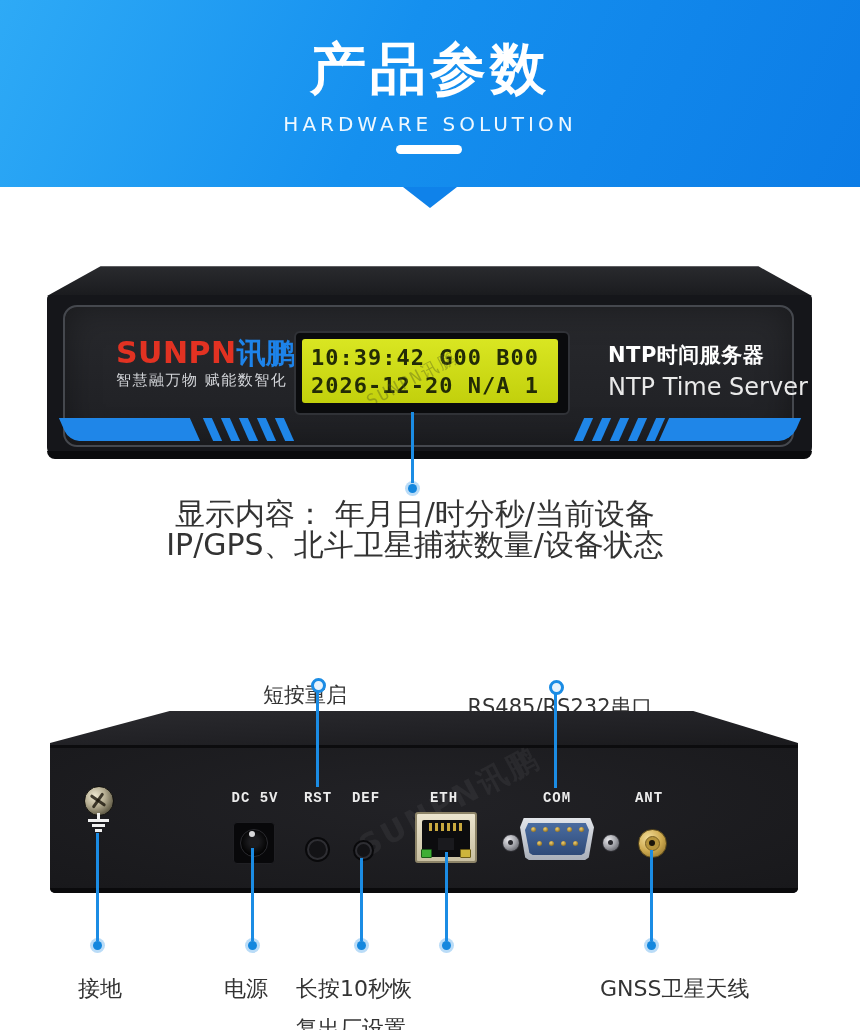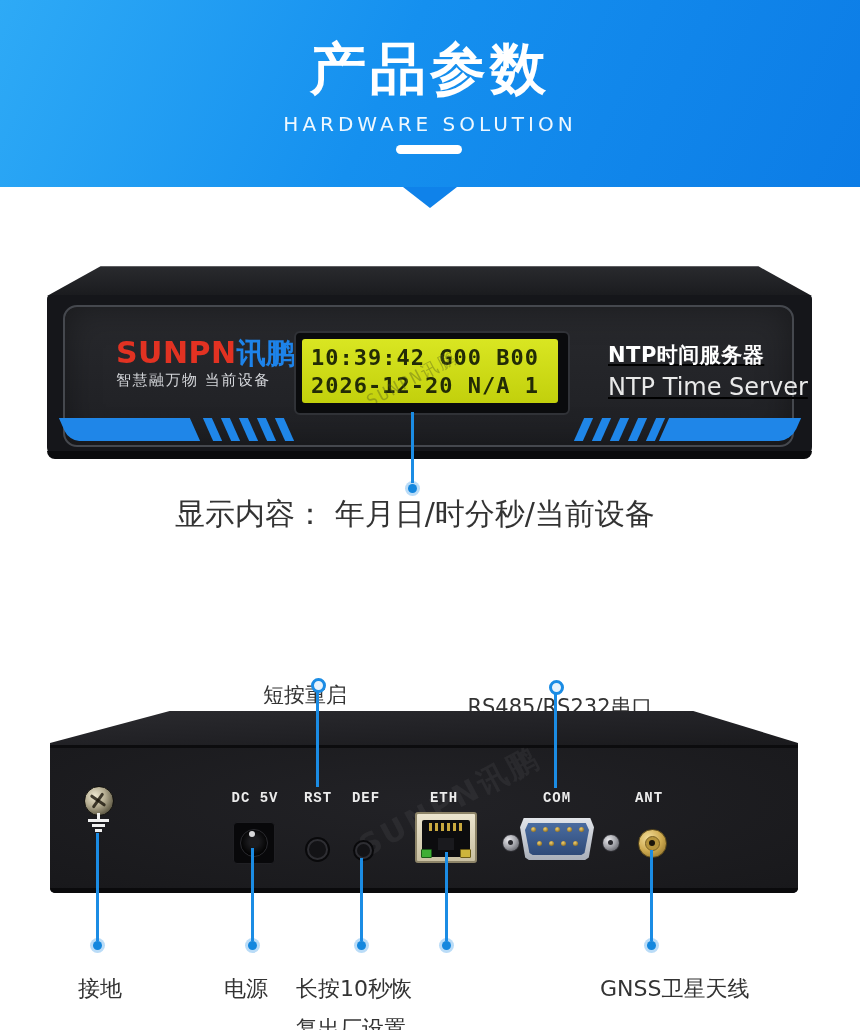--- a/index.html
+++ b/index.html
@@ -43,21 +43,21 @@
   .logo .cn{color:#1d83ea;font-size:29px;font-weight:800;}
   .tagline{position:absolute;left:51px;top:64px;color:#d4d6da;font-size:15px;letter-spacing:1.5px;white-space:nowrap;}
   .lcd{position:absolute;left:229px;top:24px;width:272px;height:80px;background:#0a0b0d;
        border:2px solid #303237;border-radius:6px;}
   .lcd-screen{position:absolute;left:6px;top:6px;width:256px;height:64px;border-radius:3px;
        background:linear-gradient(180deg,#d9e622,#c2d00c);overflow:hidden;
        font-family:"DejaVu Sans Mono","Liberation Mono",monospace;font-weight:700;
        color:#222b06;font-size:22px;line-height:28px;letter-spacing:1px;padding:5px 0 0 9px;box-sizing:border-box;}
   .lcd-wm{position:absolute;left:60px;top:26px;transform:rotate(-28deg);color:rgba(85,95,30,.40);
           font-size:17px;font-weight:400;letter-spacing:2px;}
-  .front-name{position:absolute;left:543px;top:34px;white-space:nowrap;text-decoration:underline;}
+  .front-name{position:absolute;left:543px;top:34px;white-space:nowrap;}
   .front-name .cn{color:#ffffff;font-size:21px;font-weight:600;letter-spacing:.5px;}
   .front-name .en{color:#e9e9e9;font-size:24px;margin-top:4px;}
   .bar{position:absolute;top:123px;height:23px;background:#1f86e8;}
   .bar-l{left:17px;width:131px;border-radius:0 0 0 10px;transform:skewX(24deg);}
   .bar-r{left:617px;width:132px;border-radius:0 0 12px 0;transform:skewX(-24deg);}
   .stripe{position:absolute;top:123px;width:9px;height:23px;background:#1f86e8;}
   .s-l{transform:skewX(24deg);}
   .s-r{transform:skewX(-24deg);}
 
   
@@ -147,21 +147,21 @@
   </div>
   <div class="header-arrow"></div>
 
   <div class="front">
     <div class="front-top"></div>
     <div class="front-body">
       <div class="front-inset">
         <div class="logo">
           <span class="en">SUNPN</span><span class="cn">讯鹏</span>
         </div>
-        <div class="tagline">智慧融万物 当前设备</div>
+        <div class="tagline">智慧融万物 赋能数智化</div>
         <div class="lcd">
           <div class="lcd-screen">
             <div>10:39:42 G00 B00</div>
             <div>2026-12-20 N/A 1</div>
             <div class="lcd-wm">SUNPN讯鹏</div>
           </div>
         </div>
         <div class="front-name">
           <div class="cn">NTP时间服务器</div>
           <div class="en">NTP Time Server</div>
@@ -179,20 +179,21 @@
       <div class="stripe s-r" style="left:586px"></div>
       <div class="stripe s-r" style="left:604px"></div>
       <div class="bar bar-r"></div>
     </div>
   </div>
 
   <div class="cline" style="left:411px;top:412px;height:71px;"></div>
   <div class="cdot" style="left:408px;top:484px;"></div>
   <div class="ctext front-callout-text">
     <div>显示内容： 年月日/时分秒/当前设备</div>
+    <div>IP/GPS、北斗卫星捕获数量/设备状态</div>
   </div>
 
   <div class="mid-label" style="left:245px;top:681px;width:120px;">短按重启</div>
   <div class="cring" style="left:311px;top:678px;"></div>
   <div class="cline" style="left:316px;top:692px;height:95px;"></div>
 
   <div class="mid-label" style="left:460px;top:649px;width:200px;margin-top:44px;">RS485/RS232串口</div>
   <div class="cring" style="left:549px;top:680px;"></div>
   <div class="cline" style="left:554px;top:694px;height:94px;"></div>
 

